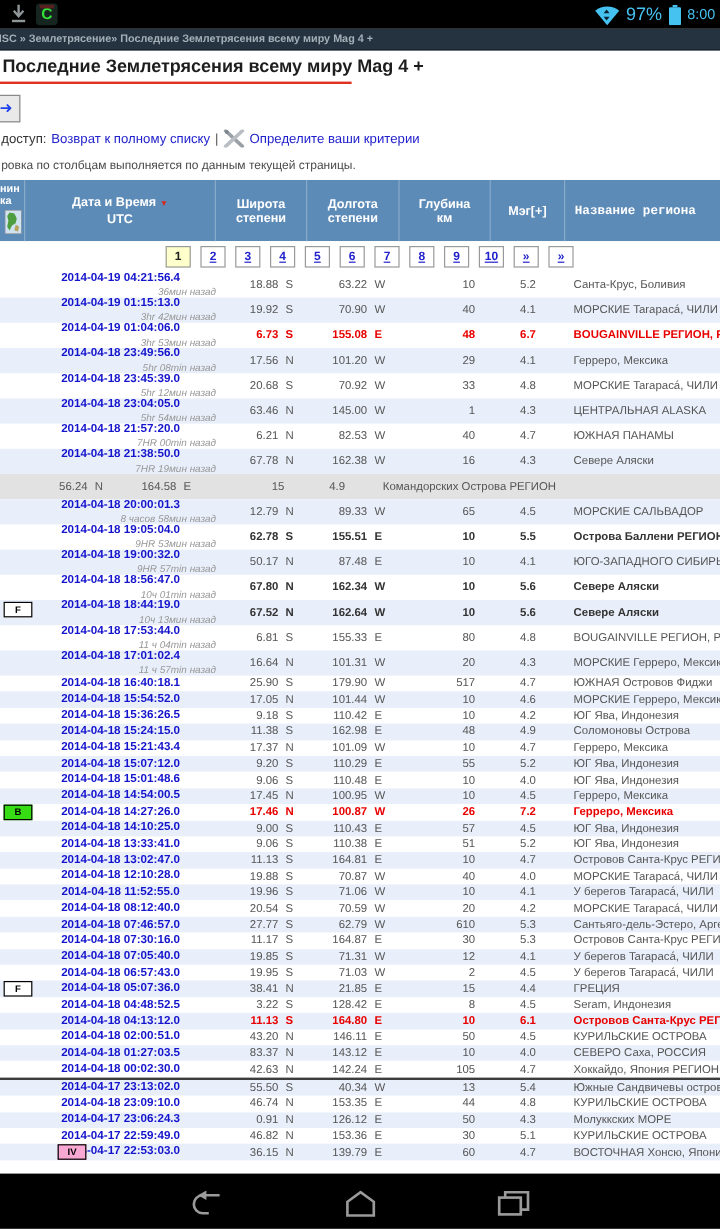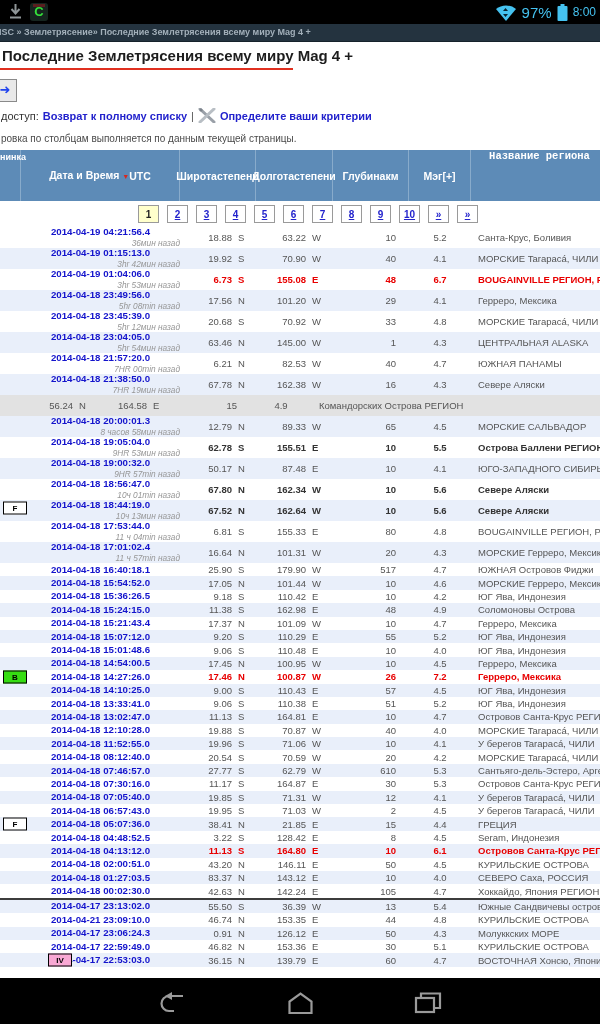--- a/index.html
+++ b/index.html
@@ -18,27 +18,27 @@
   .breadcrumb-bar{position:absolute;left:0;top:24px;width:600px;height:17px;background:#24333f;
                   overflow:hidden;border-bottom:1px solid #16222b;}
   .breadcrumb-bar span{position:absolute;left:-6px;top:3px;color:#a3b0ba;font-size:9px;font-weight:bold;white-space:nowrap;}
   
   .page-title{position:absolute;left:2px;top:47px;font-size:15px;font-weight:bold;color:#1d1d1d;white-space:nowrap;text-align:center;}
   .title-underline{position:absolute;left:0;top:68px;width:293px;height:2px;background:#e03020;}
   .back-arrow-btn{position:absolute;left:-7px;top:79px;width:22px;height:21px;background:#e9e9e9;
                   border:1px solid #8a8a8a;color:#2244ee;font-weight:bold;font-size:13px;
                   text-align:center;line-height:20px;}
   .access-line{position:absolute;left:1px;top:108px;font-size:11px;color:#333;display:flex;align-items:center;gap:4px;white-space:nowrap;}
-  .access-line a{color:#2222cc;font-weight:bold;text-decoration:none;}
+  .access-line a{color:#2222cc;font-weight:normal;text-decoration:none;}
   .sep{color:#555;}
   .sort-note{position:absolute;left:1px;top:133px;font-size:10px;color:#4a4a4a;}
   
   .tbl{position:absolute;left:0;top:150px;width:600px;}
   .thead{display:flex;height:51px;background:#5d8bb7;color:#fff;}
-  .thead .hc{border-right:1px solid #88abcb;display:flex;flex-direction:row;justify-content:center;
+  .thead .hc{border-right:1px solid #88abcb;display:flex;flex-direction:column;justify-content:center;
              align-items:center;font-size:10.5px;font-weight:bold;text-align:center;line-height:12px;box-sizing:border-box;}
   .hc.c-marker{width:21px;align-items:flex-start;justify-content:flex-start;padding-top:2px;overflow:visible;}
   .hc.c-date{width:159px;}
   .hc.c-lat{width:76px;}
   .hc.c-lon{width:77px;}
   .hc.c-depth{width:76px;}
   .hc.c-mag{width:62px;}
   .hc.c-region{flex:1;border-right:none;align-items:flex-start;padding-left:8px;font-family:Liberation Mono, monospace;}
   .sort-arrow{color:#d8281e;font-size:7px;margin-left:3px;}
   .hfrag{font-size:9px;line-height:10px;color:#fff;font-weight:bold;}
@@ -634,29 +634,29 @@
         <div class="cell-mag">4.7</div>
         <div class="cell-region">Хоккайдо, Япония РЕГИОН</div>
       </div>
       <div class="day-divider"></div>
       <div class="row alt">
         <div class="cell-marker"></div>
         <div class="cell-date">
           <a href="#" class="date-link">2014-04-17 23:13:02.0</a>
         </div>
         <div class="cell-lat"><span class="num">55.50</span><span class="hemi">S</span></div>
-        <div class="cell-lon"><span class="num">36.39</span><span class="hemi">W</span></div>
+        <div class="cell-lon"><span class="num">40.34</span><span class="hemi">W</span></div>
         <div class="cell-depth">13</div>
         <div class="cell-mag">5.4</div>
         <div class="cell-region">Южные Сандвичевы острова</div>
       </div>
       <div class="row">
         <div class="cell-marker"></div>
         <div class="cell-date">
-          <a href="#" class="date-link">2014-04-21 23:09:10.0</a>
+          <a href="#" class="date-link">2014-04-18 23:09:10.0</a>
         </div>
         <div class="cell-lat"><span class="num">46.74</span><span class="hemi">N</span></div>
         <div class="cell-lon"><span class="num">153.35</span><span class="hemi">E</span></div>
         <div class="cell-depth">44</div>
         <div class="cell-mag">4.8</div>
         <div class="cell-region">КУРИЛЬСКИЕ ОСТРОВА</div>
       </div>
       <div class="row alt">
         <div class="cell-marker"></div>
         <div class="cell-date">

